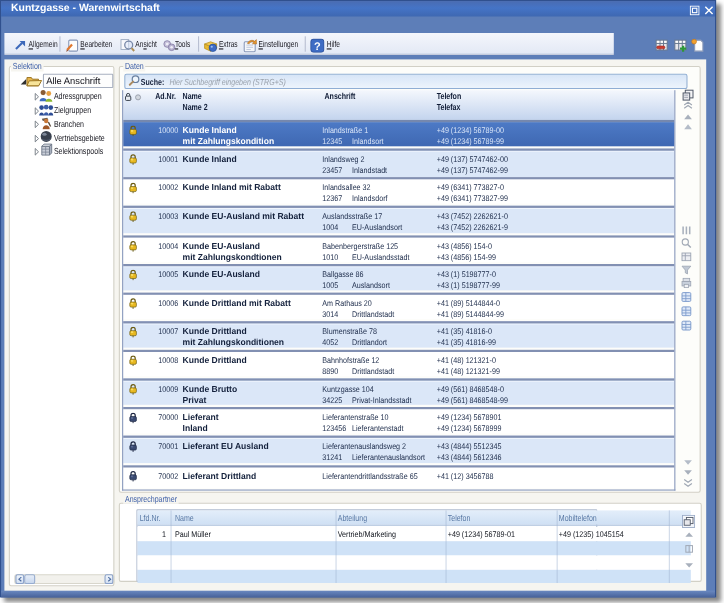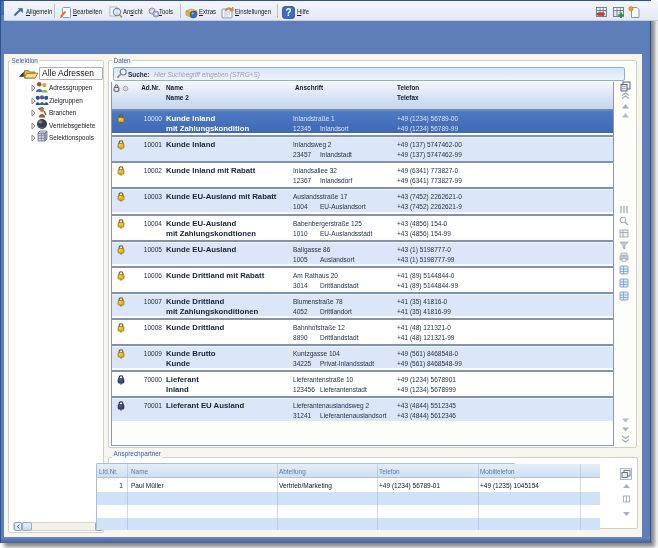--- a/index.html
+++ b/index.html
@@ -7,21 +7,21 @@
 body{font-family:"Liberation Sans",sans-serif;-webkit-font-smoothing:antialiased;}
 .ab{position:absolute;}
 .tx{position:absolute;white-space:nowrap;font-size:8px;line-height:9px;transform-origin:0 0;}
 .s78{font-size:7.5px;transform:scaleX(0.87);}
 .b84{transform:scaleX(0.97);}
 .s80{transform:scaleX(0.80);}
 .r78{font-size:7.5px;transform:scaleX(0.87);transform-origin:100% 0;}
 .r80{transform:scaleX(0.80);transform-origin:100% 0;}
 #win{position:absolute;left:0;top:0;width:651px;height:543px;background:#5d7eb8;border:1px solid #30508e;box-shadow:4px 4px 4px rgba(95,95,95,0.75);}
 #titlebar{position:absolute;left:0;top:0;width:649px;height:14px;background:linear-gradient(#4a6cb2,#4574c6 45%,#3e68b2);}
-#toolbar{position:absolute;left:3px;top:0;width:654px;height:20px;background:linear-gradient(#f4f6fc,#e3e9f5);border-bottom:1px solid #c4cbdd;}
+#toolbar{position:absolute;left:3px;top:29px;width:554px;height:20px;background:linear-gradient(#f4f6fc,#e3e9f5);border-bottom:1px solid #c4cbdd;}
 #band{position:absolute;left:3px;top:34px;width:638px;height:19px;background:#6478aa;}
 #content{position:absolute;left:3px;top:53px;width:638px;height:483px;background:#f6f5f0;}
 .grp{position:absolute;border:1px solid #d2d0c6;border-radius:2px;}
 .grplabel{position:absolute;font-size:8px;line-height:9px;color:#3f60a8;background:#f6f5f0;white-space:nowrap;transform:scaleX(0.8);transform-origin:0 0;padding:0 2px;}
 .toolsep{position:absolute;top:3px;width:1px;height:14px;background:#b8bfd2;}
 .titem{position:absolute;top:6px;font-size:8px;line-height:9px;color:#1a1a22;white-space:nowrap;transform:scaleX(0.75);transform-origin:0 0;}
 .titem u{text-decoration-thickness:1px;}
 </style>
 </head>
 <body>
@@ -111,21 +111,21 @@
 <div class="grp" style="left:4px;top:6px;width:96px;height:473px;background:#ffffff;"></div>
 <span class="grplabel" style="left:6px;top:2px">Selektion</span>
 <svg class="ab" style="left:14px;top:17px" width="7" height="7" viewBox="0 0 7 7">
         <path d="M5.8 0.8 L5.8 5.8 L0.8 5.8 Z" fill="#303030"></path>
       </svg>
 <svg class="ab" style="left:19px;top:13px" width="16" height="13" viewBox="0 0 16 13">
         <path d="M1.5 3.5 L1.5 11 L12 11 L12 5 L6.5 5 L5.5 3.5 Z" fill="#e8b64c" stroke="#9c7420" stroke-width="0.9"></path>
         <path d="M3.5 6.5 L14.8 6.2 L12.2 11 L1.5 11 Z" fill="#f7e49a" stroke="#9c7420" stroke-width="0.9"></path>
       </svg>
 <div class="ab" style="left:35px;top:13px;width:64px;height:13px;border:1px solid #a8b0c0;background:#fdfdfd;border-radius:1px;"></div>
-<span class="tx" style="left:38px;top:15px;color:#101018;font-size:8.5px">Alle Adressen</span>
+<span class="tx" style="left:38px;top:15px;color:#101018;font-size:8.5px">Alle Anschrift</span>
 <svg class="ab" style="left:27px;top:30px" width="5" height="8" viewBox="0 0 5 8">
         <path d="M1 1 L4 4 L1 7 Z" fill="none" stroke="#788088" stroke-width="0.9"></path>
       </svg>
 <svg class="ab" style="left:31px;top:27px" width="14" height="12" viewBox="0 0 14 12">
         <circle cx="4.2" cy="3.2" r="2.3" fill="#8a5c34"></circle>
         <path d="M1 11 C1 7 7.5 7 7.5 11 Z" fill="#3c6cc0"></path>
         <circle cx="9.3" cy="4" r="2.2" fill="#e8a040"></circle>
         <path d="M6.3 11.5 C6.3 7.8 12.6 7.8 12.6 11.5 Z" fill="#8ab830"></path>
       </svg>
 <span class="tx s80" style="left:45px;top:29px;color:#181820">Adressgruppen</span>
@@ -348,21 +348,21 @@
       </div>
 <div class="ab" style="left:108px;top:290px;width:501px;height:24px;background:#dbe7f8;box-shadow:inset 0 1px 0 #eff5fd;border-top:2px solid #8290b2;">
         <svg class="ab" style="left:5px;top:3px" width="8" height="10" viewBox="0 0 8 10">
           <path d="M2.1 4 V2.6 A1.9 1.9 0 0 1 5.9 2.6 V4" fill="none" stroke="#6a5a10" stroke-width="1.1"></path>
           <rect x="1" y="3.6" width="6" height="4.6" rx="1.2" fill="#e8b820" stroke="#6a5a10" stroke-width="0.6"></rect>
           <rect x="2" y="4.2" width="2.2" height="1.6" rx="0.8" fill="#f8dc60"></rect>
           <rect x="3.4" y="8.2" width="1.2" height="1.6" fill="#6a5a10" opacity="0.7"></rect>
         </svg>
         <span class="tx r78" style="left:14px;top:3px;width:36px;text-align:right;color:#1c2b4a">10009</span>
         <span class="tx b84" style="left:54px;top:3px;color:#14213c;font-weight:bold">Kunde Brutto</span>
-        <span class="tx b84" style="left:54px;top:13px;color:#14213c;font-weight:bold">Kunde</span>
+        <span class="tx b84" style="left:54px;top:13px;color:#14213c;font-weight:bold">Privat</span>
         <span class="tx s78" style="left:181px;top:3px;color:#1c2b4a">Kuntzgasse 104</span>
         <span class="tx s78" style="left:181px;top:13px;color:#1c2b4a">34225</span>
         <span class="tx s78" style="left:208px;top:13px;color:#1c2b4a">Privat-Inlandsstadt</span>
         <span class="tx s78" style="left:285px;top:3px;color:#1c2b4a">+49 (561) 8468548-0</span>
         <span class="tx s78" style="left:285px;top:13px;color:#1c2b4a">+49 (561) 8468548-99</span>
       </div>
 <div class="ab" style="left:108px;top:316px;width:501px;height:24px;background:#ffffff;border-top:2px solid #8290b2;">
         <svg class="ab" style="left:5px;top:3px" width="8" height="10" viewBox="0 0 8 10">
           <path d="M2.1 4 V2.6 A1.9 1.9 0 0 1 5.9 2.6 V4" fill="none" stroke="#1a2440" stroke-width="1.1"></path>
           <rect x="1" y="3.6" width="6" height="4.6" rx="1.2" fill="#3a4a72" stroke="#1a2440" stroke-width="0.6"></rect>
@@ -386,20 +386,32 @@
           <rect x="3.4" y="8.2" width="1.2" height="1.6" fill="#1a2440" opacity="0.7"></rect>
         </svg>
         <span class="tx r78" style="left:14px;top:3px;width:36px;text-align:right;color:#1c2b4a">70001</span>
         <span class="tx b84" style="left:54px;top:3px;color:#14213c;font-weight:bold">Lieferant EU Ausland</span>
         <span class="tx s78" style="left:181px;top:3px;color:#1c2b4a">Lieferantenauslandsweg 2</span>
         <span class="tx s78" style="left:181px;top:13px;color:#1c2b4a">31241</span>
         <span class="tx s78" style="left:208px;top:13px;color:#1c2b4a">Lieferantenauslandsort</span>
         <span class="tx s78" style="left:285px;top:3px;color:#1c2b4a">+43 (4844) 5512345</span>
         <span class="tx s78" style="left:285px;top:13px;color:#1c2b4a">+43 (4844) 5612346</span>
       </div>
+<div class="ab" style="left:108px;top:369px;width:501px;height:21px;background:#ffffff;border-top:2px solid #8290b2;">
+        <svg class="ab" style="left:5px;top:3px" width="8" height="10" viewBox="0 0 8 10">
+          <path d="M2.1 4 V2.6 A1.9 1.9 0 0 1 5.9 2.6 V4" fill="none" stroke="#1a2440" stroke-width="1.1"></path>
+          <rect x="1" y="3.6" width="6" height="4.6" rx="1.2" fill="#3a4a72" stroke="#1a2440" stroke-width="0.6"></rect>
+          <rect x="2" y="4.2" width="2.2" height="1.6" rx="0.8" fill="#5a6a92"></rect>
+          <rect x="3.4" y="8.2" width="1.2" height="1.6" fill="#1a2440" opacity="0.7"></rect>
+        </svg>
+        <span class="tx r78" style="left:14px;top:3px;width:36px;text-align:right;color:#1c2b4a">70002</span>
+        <span class="tx b84" style="left:54px;top:3px;color:#14213c;font-weight:bold">Lieferant Drittland</span>
+        <span class="tx s78" style="left:181px;top:3px;color:#1c2b4a">Lieferantendrittlandsstraße 65</span>
+        <span class="tx s78" style="left:285px;top:3px;color:#1c2b4a">+41 (12) 3456788</span>
+      </div>
 
 <div class="ab" style="left:107px;top:28px;width:503px;height:364px;border:1px solid #8898bc;border-top:none;pointer-events:none;"></div>
 
 <svg class="ab" style="left:616px;top:27px" width="11" height="11" viewBox="0 0 11 11">
         <rect x="3" y="1" width="7" height="7" fill="#f4f4f6" stroke="#505868" stroke-width="0.9"></rect>
         <rect x="1" y="3.5" width="6" height="6.5" fill="#e8e8ec" stroke="#505868" stroke-width="0.9"></rect>
         <path d="M2 5.5 H5.5 M2 7.5 H5.5" stroke="#8890a0" stroke-width="0.7"></path>
       </svg>
 <svg class="ab" style="left:617px;top:38px" width="9" height="8" viewBox="0 0 9 8">
         <path d="M1 3.5 L4.5 1 L8 3.5 M1 6.5 L4.5 4 L8 6.5" stroke="#a0a8b4" stroke-width="1.1" fill="none"></path>
@@ -446,21 +458,21 @@
       </svg>
 <svg class="ab" style="left:617px;top:372px" width="9" height="7" viewBox="0 0 9 7">
         <path d="M1 1.5 L4.5 5.5 L8 1.5 Z" fill="#a8b0bc"></path>
       </svg>
 <svg class="ab" style="left:617px;top:381px" width="9" height="8" viewBox="0 0 9 8">
         <path d="M1 1 L4.5 3.5 L8 1 M1 4.5 L4.5 7 L8 4.5" stroke="#a0a8b4" stroke-width="1.1" fill="none"></path>
       </svg>
 
 <div class="grp" style="left:104px;top:403px;width:530px;height:72px;background:#ffffff;"></div>
 <span class="grplabel" style="left:108px;top:395px">Ansprechpartner</span>
-<div class="ab" style="left:92px;top:409px;width:419px;height:66px;border:1px solid #b0bcd0;border-radius:1px;">
+<div class="ab" style="left:120px;top:409px;width:419px;height:66px;border:1px solid #b0bcd0;border-radius:1px;">
   <div class="ab" style="left:0;top:0;width:503px;height:14px;background:linear-gradient(#e3eefa,#cfe0f4);border-bottom:1px solid #b0c4de;">
     <span class="tx s80" style="left:2px;top:3px;color:#5878a4">Lfd.Nr.</span>
     <span class="tx s80" style="left:34px;top:3px;color:#5878a4">Name</span>
     <span class="tx s80" style="left:182px;top:3px;color:#5878a4">Abteilung</span>
     <span class="tx s80" style="left:282px;top:3px;color:#5878a4">Telefon</span>
     <span class="tx s80" style="left:383px;top:3px;color:#5878a4">Mobiltelefon</span>
   </div>
   <div class="ab" style="left:0;top:15px;width:503px;height:13px;background:#ffffff;">
     <span class="tx r78" style="left:2px;top:2px;width:24px;text-align:right;color:#10141c">1</span>
     <span class="tx s78" style="left:34px;top:2px;color:#10141c">Paul Müller</span>

